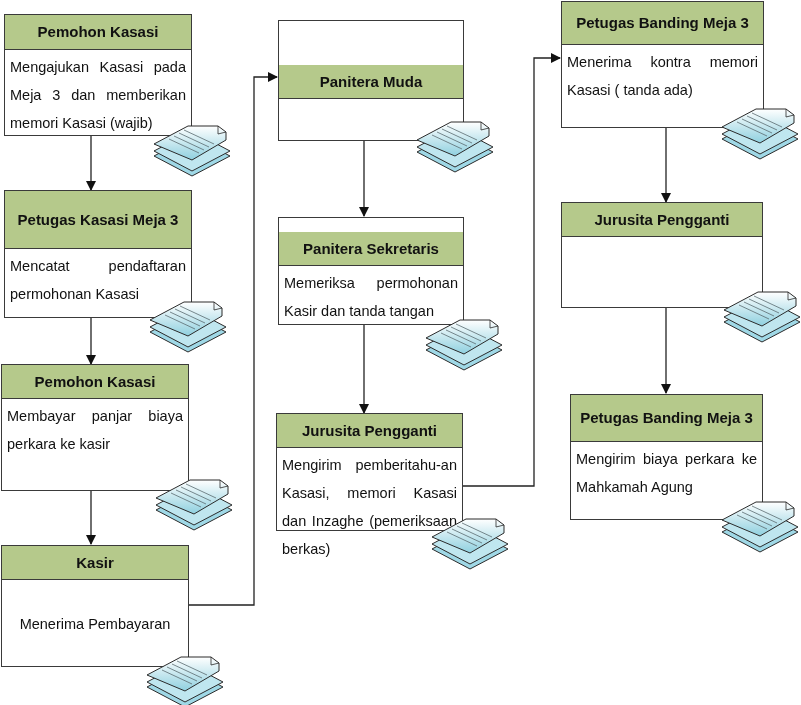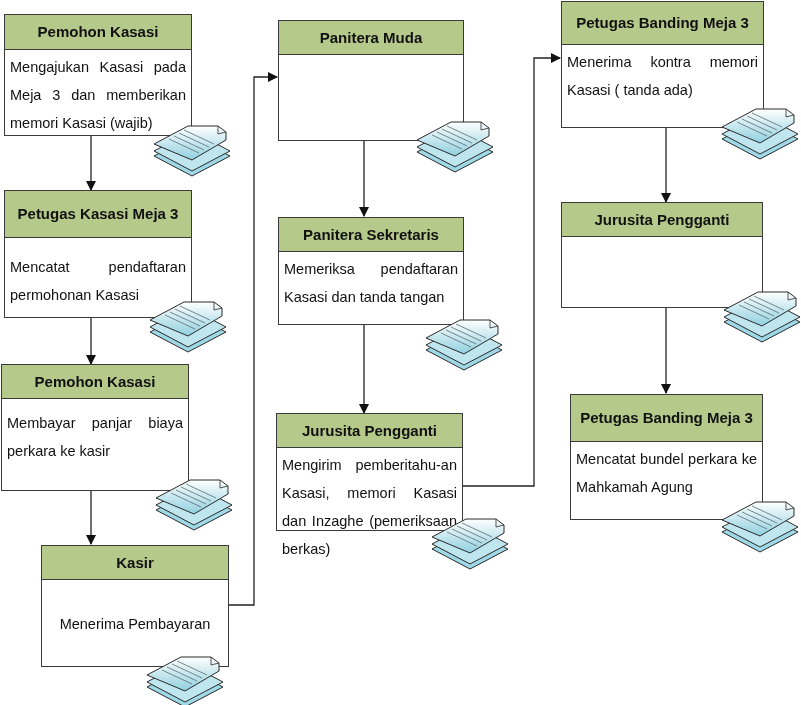--- a/index.html
+++ b/index.html
@@ -4,21 +4,21 @@
 <style>
   html, body { margin: 0; padding: 0; background: #ffffff; }
   body { width: 801px; height: 705px; position: relative; overflow: hidden;
          font-family: "Liberation Sans", sans-serif; }
   .box { position: absolute; border: 1.5px solid #3a3a3a; background: #ffffff; box-sizing: border-box; }
   .box .hdr { background: #b5c98b; border-bottom: 1.5px solid #3a3a3a; box-sizing: border-box;
               display: flex; align-items: center; justify-content: center; text-align: center;
               font-weight: bold; font-size: 15px; color: #111; line-height: 18px; padding: 0 4px; }
   .box .body { box-sizing: border-box; padding: 3px 5px 0 5px; font-size: 14.5px; line-height: 28px;
                color: #111; text-align: justify; text-align-last: left; }
-  .box .body.vc { display: flex; align-items: center; }
+  .box .body.vc { display: flex; align-items: flex-start; }
   .box .body.vc span { display: block; width: 100%; }
   .box .body.center { display: flex; align-items: center; justify-content: center; text-align: center; }
   svg.lines { position: absolute; left: 0; top: 0; pointer-events: none; }
   .doc { position: absolute; width: 80px; height: 62px; }
 </style>
 </head>
 <body>
 
 <svg class="lines" width="801" height="705">
   <defs>
@@ -38,66 +38,66 @@
     <path d="M666,307 L666,393" marker-end="url(#arr)"></path>
   </g>
 </svg>
 
 <div class="box" style="left:4px;top:14px;width:188px;height:122px;">
   <div class="hdr" style="height:35px;">Pemohon Kasasi</div>
   <div class="body">Mengajukan Kasasi pada Meja 3 dan memberikan memori Kasasi (wajib)</div>
 </div>
 
 <div class="box" style="left:4px;top:190px;width:188px;height:128px;">
-  <div class="hdr" style="height:47px;">Petugas Kasasi Meja 3</div>
+  <div class="hdr" style="height:58px;">Petugas Kasasi Meja 3</div>
   <div class="body vc" style="height:83px;">
     <span>Mencatat pendaftaran permohonan Kasasi</span>
   </div>
 </div>
 
 <div class="box" style="left:1px;top:364px;width:188px;height:127px;">
   <div class="hdr" style="height:34px;">Pemohon Kasasi</div>
   <div class="body vc" style="height:72px;">
     <span>Membayar panjar biaya perkara  ke kasir</span>
   </div>
 </div>
 
-<div class="box" style="left:1px;top:545px;width:188px;height:122px;margin-left:40px;">
+<div class="box" style="left:1px;top:545px;width:188px;height:122px;">
   <div class="hdr" style="height:34px;">Kasir</div>
   <div class="body center" style="height:85px;">
     <span>Menerima Pembayaran</span>
   </div>
 </div>
 
 <div class="box" style="left:278px;top:20px;width:186px;height:121px;">
-  <div class="hdr" style="height:34px;">Panitera Muda</div>
+  <div class="hdr" style="height:34px;margin-top:44px;">Panitera Muda</div>
 </div>
 
 <div class="box" style="left:278px;top:217px;width:186px;height:108px;">
-  <div class="hdr" style="height:34px;">Panitera Sekretaris</div>
-  <div class="body">Memeriksa pendaftaran Kasasi dan tanda tangan</div>
+  <div class="hdr" style="height:34px;margin-top:14px;">Panitera Sekretaris</div>
+  <div class="body">Memeriksa permohonan Kasir dan tanda tangan</div>
 </div>
 
 <div class="box" style="left:276px;top:413px;width:187px;height:118px;">
   <div class="hdr" style="height:34px;">Jurusita Pengganti</div>
   <div class="body">Mengirim pemberitahu-an Kasasi, memori Kasasi dan Inzaghe (pemeriksaan berkas)</div>
 </div>
 
 <div class="box" style="left:561px;top:1px;width:203px;height:127px;">
   <div class="hdr" style="height:43px;">Petugas Banding Meja 3</div>
   <div class="body">Menerima kontra memori Kasasi ( tanda ada)</div>
 </div>
 
 <div class="box" style="left:561px;top:202px;width:202px;height:106px;">
   <div class="hdr" style="height:34px;">Jurusita Pengganti</div>
 </div>
 
 <div class="box" style="left:570px;top:394px;width:193px;height:126px;">
   <div class="hdr" style="height:47px;">Petugas Banding Meja 3</div>
-  <div class="body">Mencatat bundel perkara ke Mahkamah Agung</div>
+  <div class="body">Mengirim biaya perkara ke Mahkamah Agung</div>
 </div>
 
 <div class="doc" style="left:152px;top:112px;"><svg xmlns="http://www.w3.org/2000/svg" width="80" height="66" viewBox="0 0 80 66">
       <defs>
         <linearGradient id="g" x1="0" y1="0" x2="0" y2="1">
           <stop offset="0" stop-color="#ffffff"></stop>
           <stop offset="1" stop-color="#8fd0df"></stop>
         </linearGradient>
       </defs>
       <path d="M2,44 L40,24 L78,44 L40,64 Z" fill="#9fd8e6" stroke="#2b2b2b" stroke-width="1"></path>

